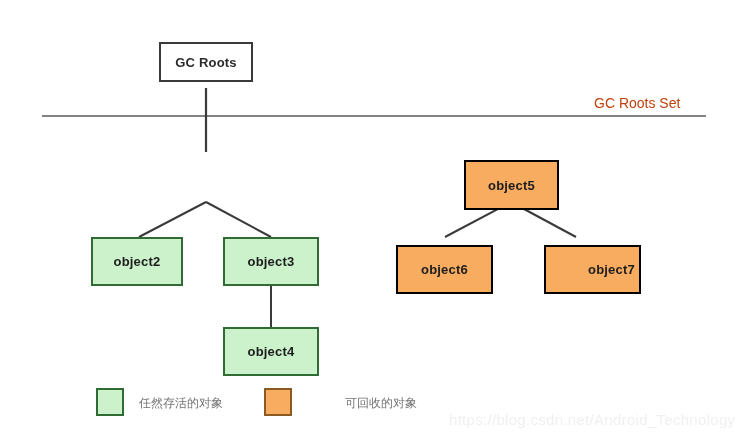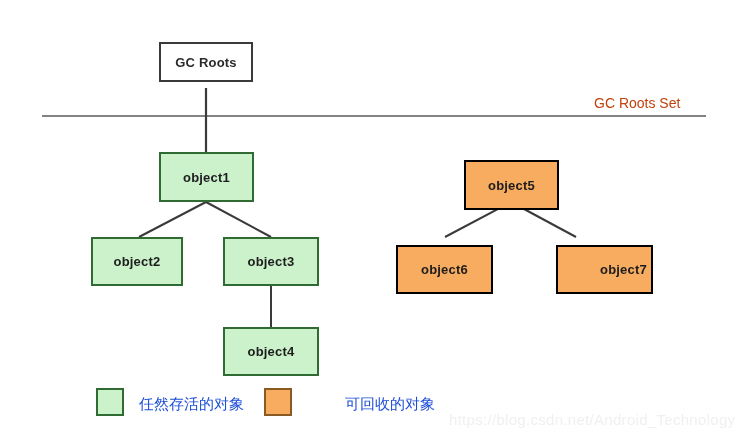--- a/index.html
+++ b/index.html
@@ -66,22 +66,22 @@
   .legend-swatch.live {
     background: #ccf2cc;
     border: 2px solid #2f6b33;
   }
   .legend-swatch.garbage {
     background: #f7ac60;
     border: 2px solid #8a5a22;
   }
   .legend-text {
     position: absolute;
-    font-size: 15px;
-    color: #1d4ed8;
+    font-size: 12px;
+    color: #737373;
     white-space: nowrap;
     z-index: 2;
     text-align: center;
   }
   .watermark {
     position: absolute;
     left: 449px;
     top: 411px;
     font-size: 15px;
     color: #f0f0f0;
@@ -109,33 +109,32 @@
 
     <line x1="511" y1="202" x2="445" y2="237" stroke="#3a3a3a" stroke-width="2"></line>
 
     <line x1="511" y1="202" x2="576" y2="237" stroke="#3a3a3a" stroke-width="2"></line>
   </svg>
 
   <div class="set-label" style="left:594px; top:95px;">GC Roots Set</div>
 
   <div class="node node-root" style="left:159px; top:42px; width:94px; height:40px;">GC Roots</div>
 
-  <div class="node node-live" style="left:159px; top:152px; width:95px; height:50px;">object1</div>
 
   <div class="node node-live" style="left:91px; top:237px; width:92px; height:49px;">object2</div>
 
   <div class="node node-live" style="left:223px; top:237px; width:96px; height:49px;">object3</div>
 
   <div class="node node-live" style="left:223px; top:327px; width:96px; height:49px;">object4</div>
 
   <div class="node node-garbage" style="left:464px; top:152px; width:95px; height:50px;">object5</div>
 
   <div class="node node-garbage" style="left:396px; top:237px; width:97px; height:49px;">object6</div>
 
-  <div class="node node-garbage" style="left:556px; top:237px; width:97px; height:49px;padding-left:38px;">object7</div>
+  <div class="node node-garbage" style="left:544px; top:237px; width:97px; height:49px;padding-left:38px;">object7</div>
 
   <div class="legend-swatch live" style="left:96px; top:388px;"></div>
   <div class="legend-text" style="left:139px; top:395px;">任然存活的对象</div>
 
   <div class="legend-swatch garbage" style="left:264px; top:388px;"></div>
   <div class="legend-text" style="left:306px; top:395px;margin-left:39px;">可回收的对象</div>
 
   <div class="watermark">https://blog.csdn.net/Android_Technology</div>
 
 </div>

